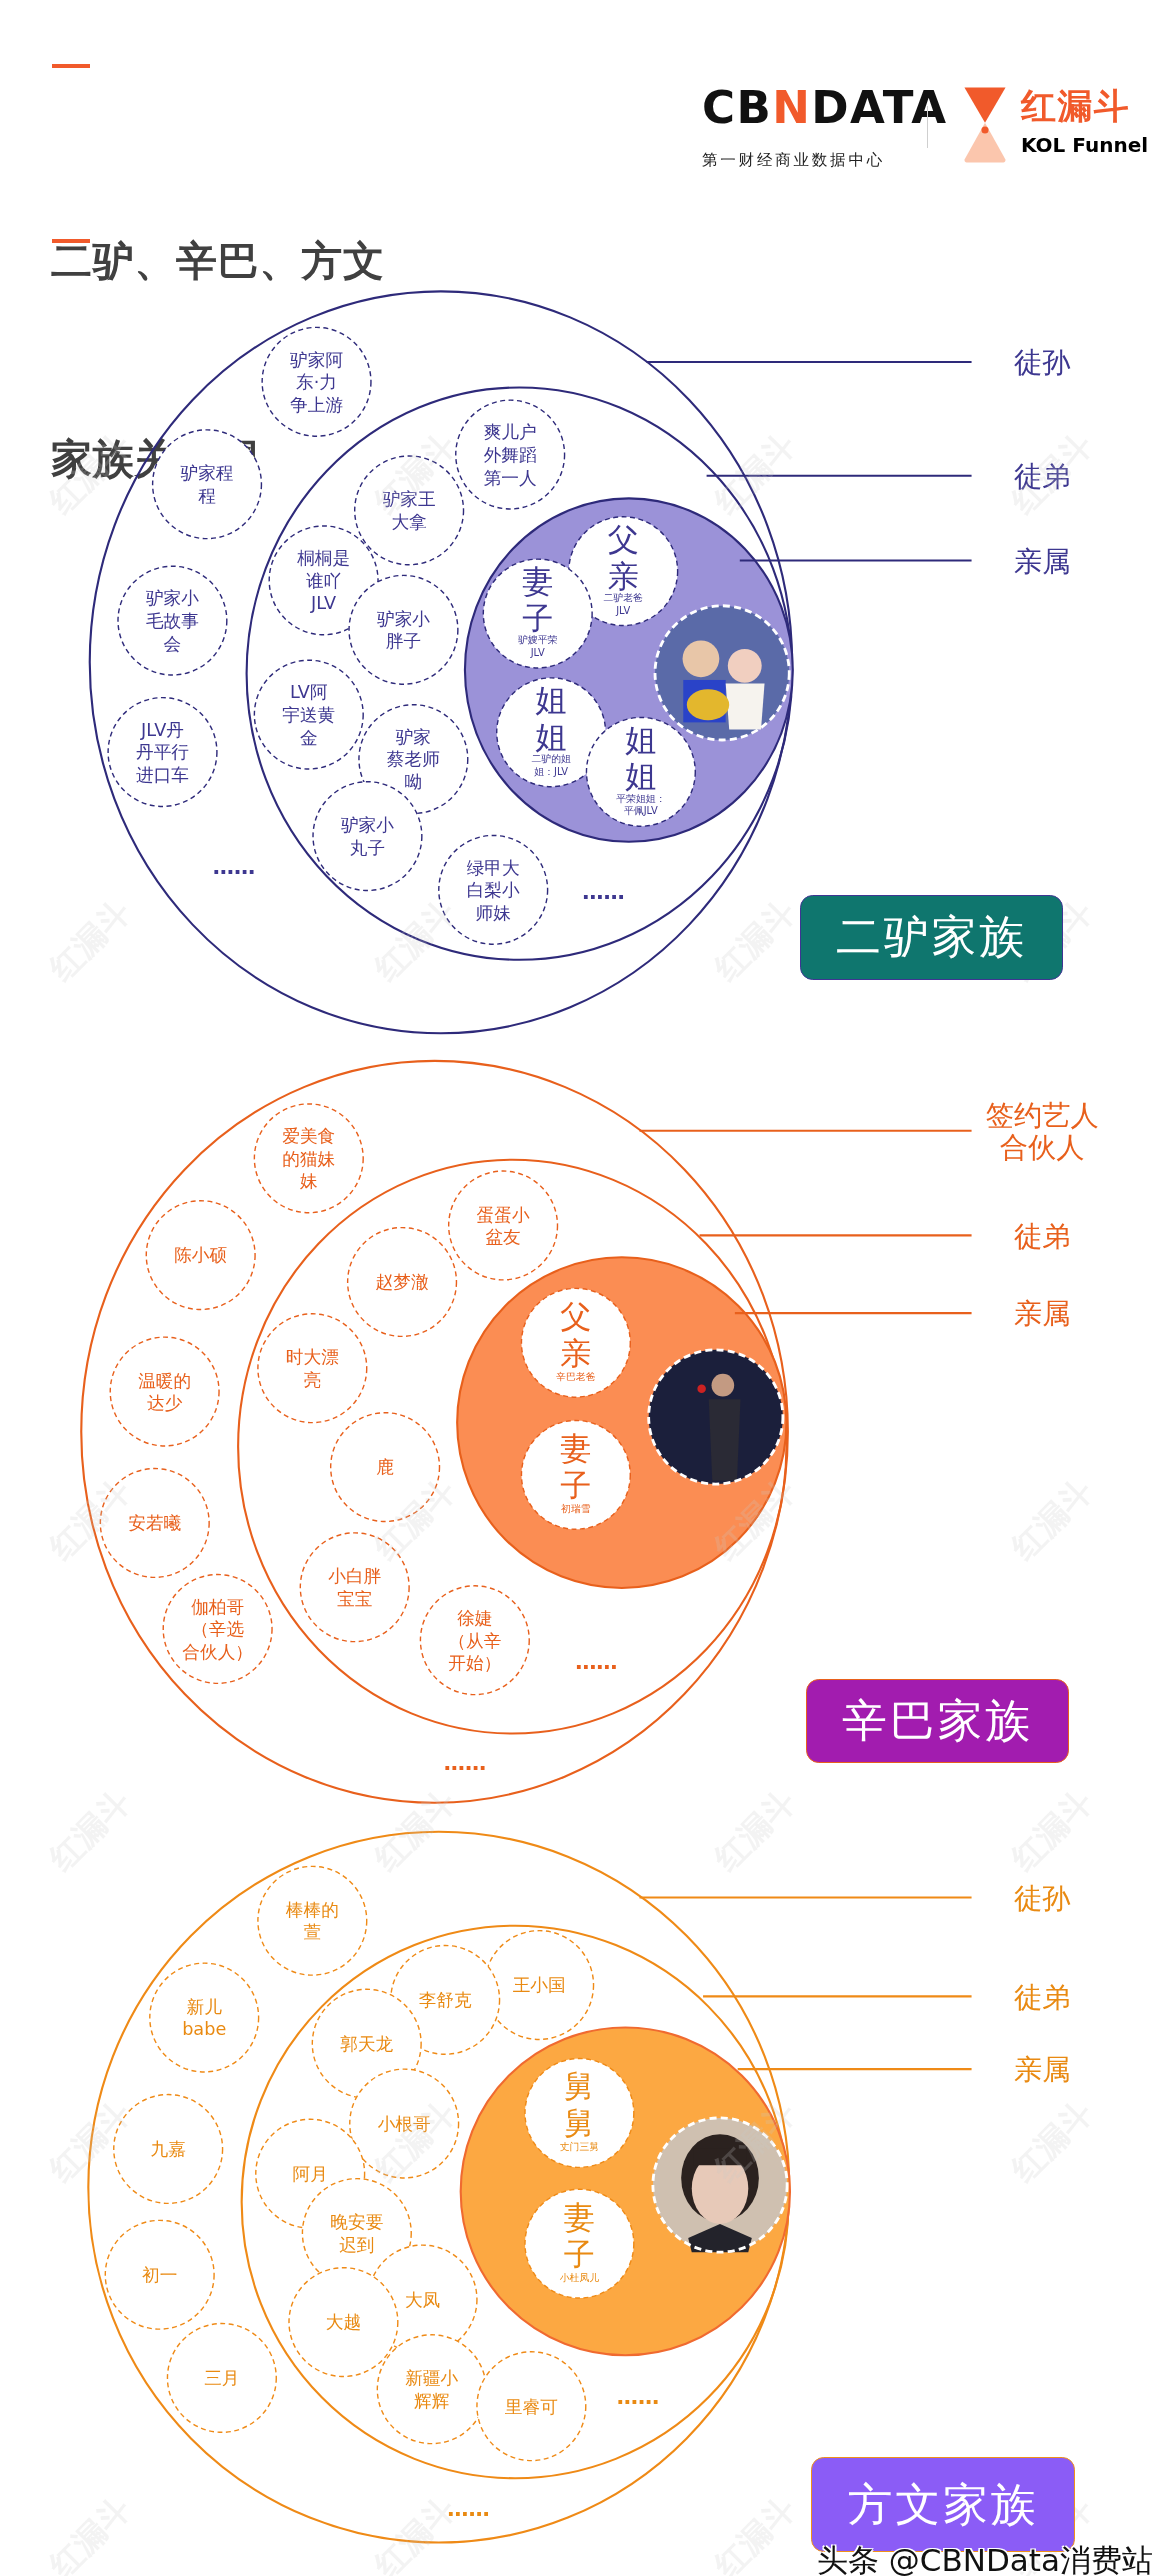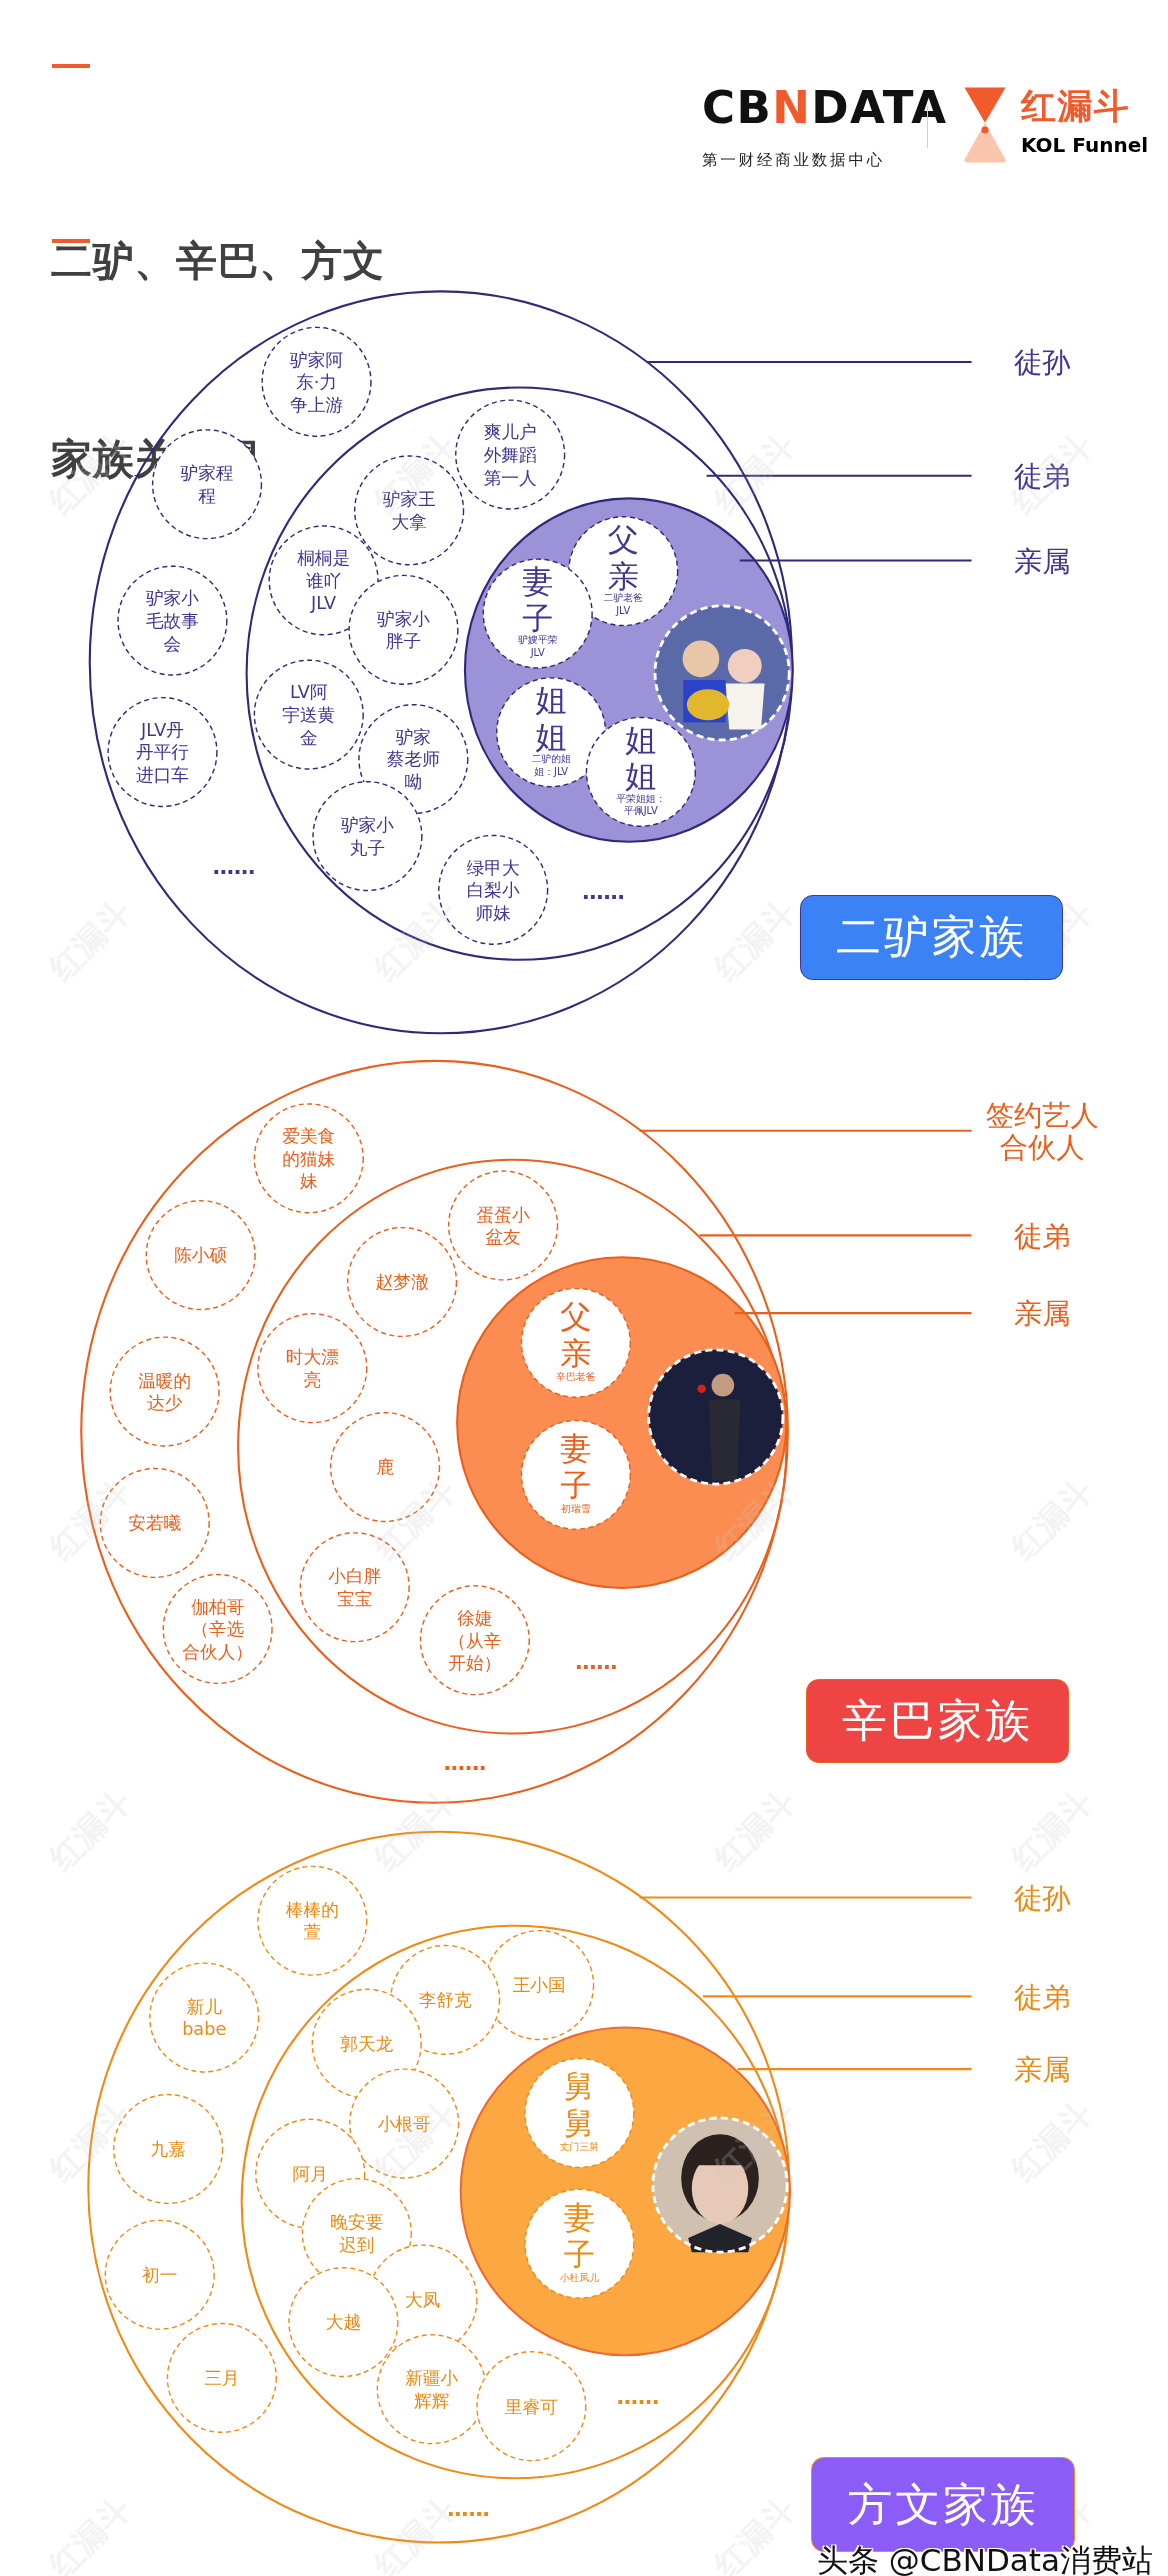--- a/index.html
+++ b/index.html
@@ -324,19 +324,19 @@
     <div class="bg-wm" style="left: 707px; top: 1809px;">红漏斗</div>
     <div class="bg-wm" style="left: 1004px; top: 1809px;">红漏斗</div>
     <div class="bg-wm" style="left: 42px; top: 2120px;">红漏斗</div>
     <div class="bg-wm" style="left: 367px; top: 2120px;">红漏斗</div>
     <div class="bg-wm" style="left: 707px; top: 2120px;">红漏斗</div>
     <div class="bg-wm" style="left: 1004px; top: 2120px;">红漏斗</div>
     <div class="bg-wm" style="left: 42px; top: 2516px;">红漏斗</div>
     <div class="bg-wm" style="left: 367px; top: 2516px;">红漏斗</div>
     <div class="bg-wm" style="left: 707px; top: 2516px;">红漏斗</div>
     <div class="bg-wm" style="left: 1004px; top: 2516px;">红漏斗</div>
-    <div class="badge" style="left: 800px; top: 895px; width: 263px; height: 85px; line-height: 82px; background: #3b82f6; border: 1.4px solid rgb(63, 53, 147);">二驴家族</div>
-    <div class="badge" style="left: 806px; top: 1679px; width: 263px; height: 84px; line-height: 81px; background: #ef4444; border: 1.4px solid rgb(232, 96, 28);">辛巴家族</div>
+    <div class="badge" style="left: 800px; top: 895px; width: 263px; height: 85px; line-height: 82px; background: #0f766e; border: 1.4px solid rgb(63, 53, 147);">二驴家族</div>
+    <div class="badge" style="left: 806px; top: 1679px; width: 263px; height: 84px; line-height: 81px; background: #a21caf; border: 1.4px solid rgb(232, 96, 28);">辛巴家族</div>
     <div class="badge" style="left: 811px; top: 2457px; width: 264px; height: 95px; line-height: 93px; background: #8b5cf6; border: 1.4px solid rgb(240, 144, 26);">方文家族</div>
   </div>
 
 <div class="watermark-text">头条 @CBNData消费站</div>
 
 
 </body></html>

